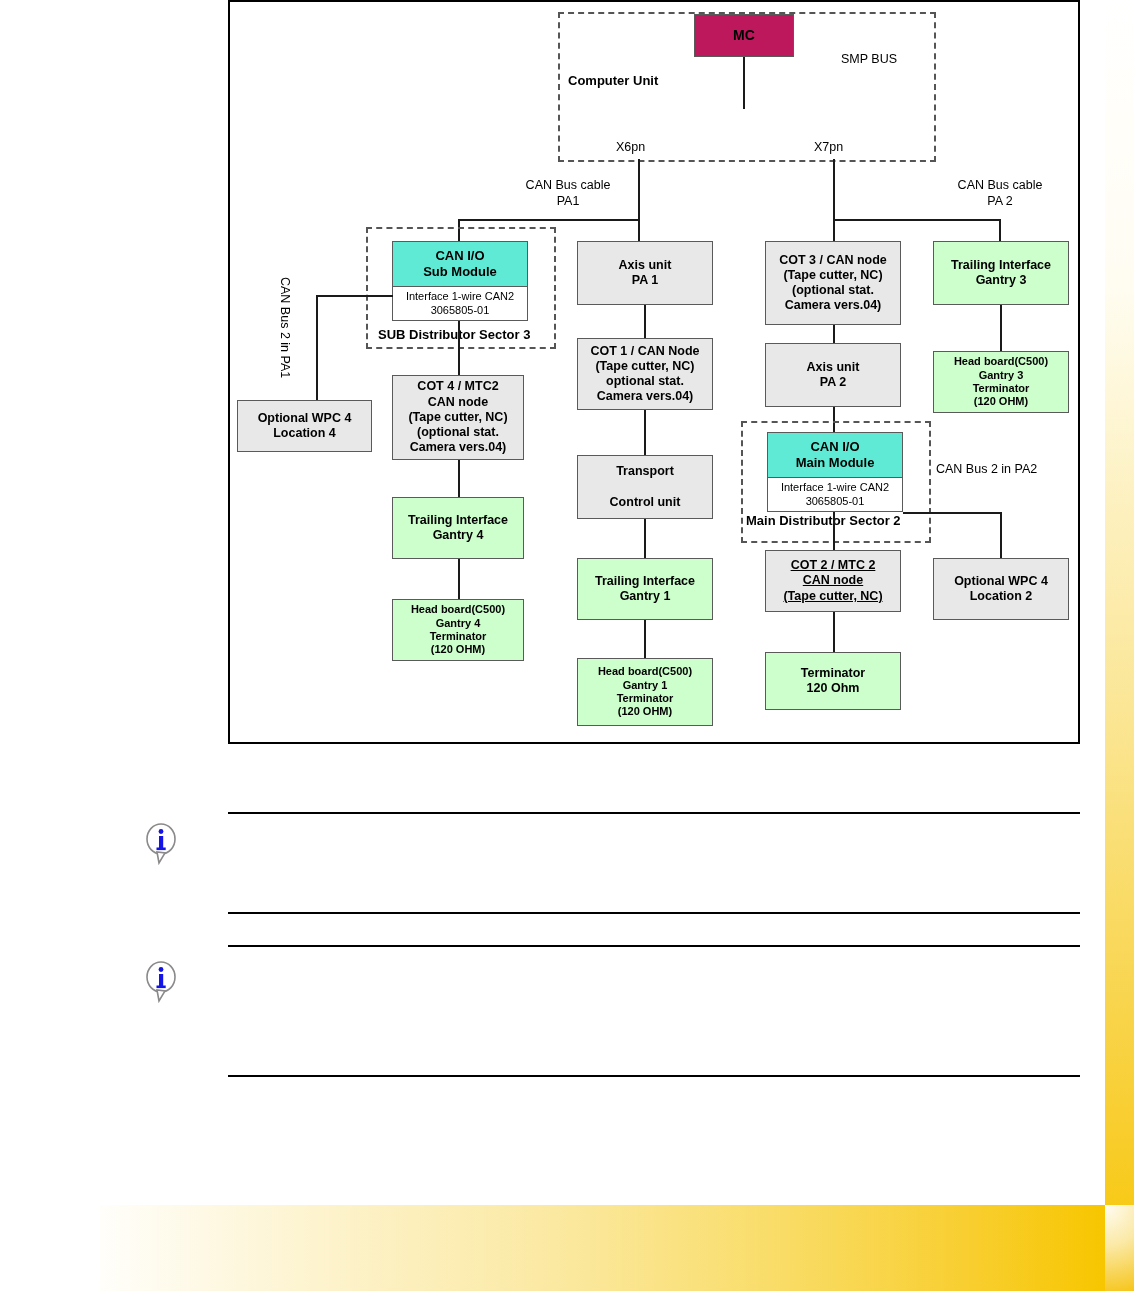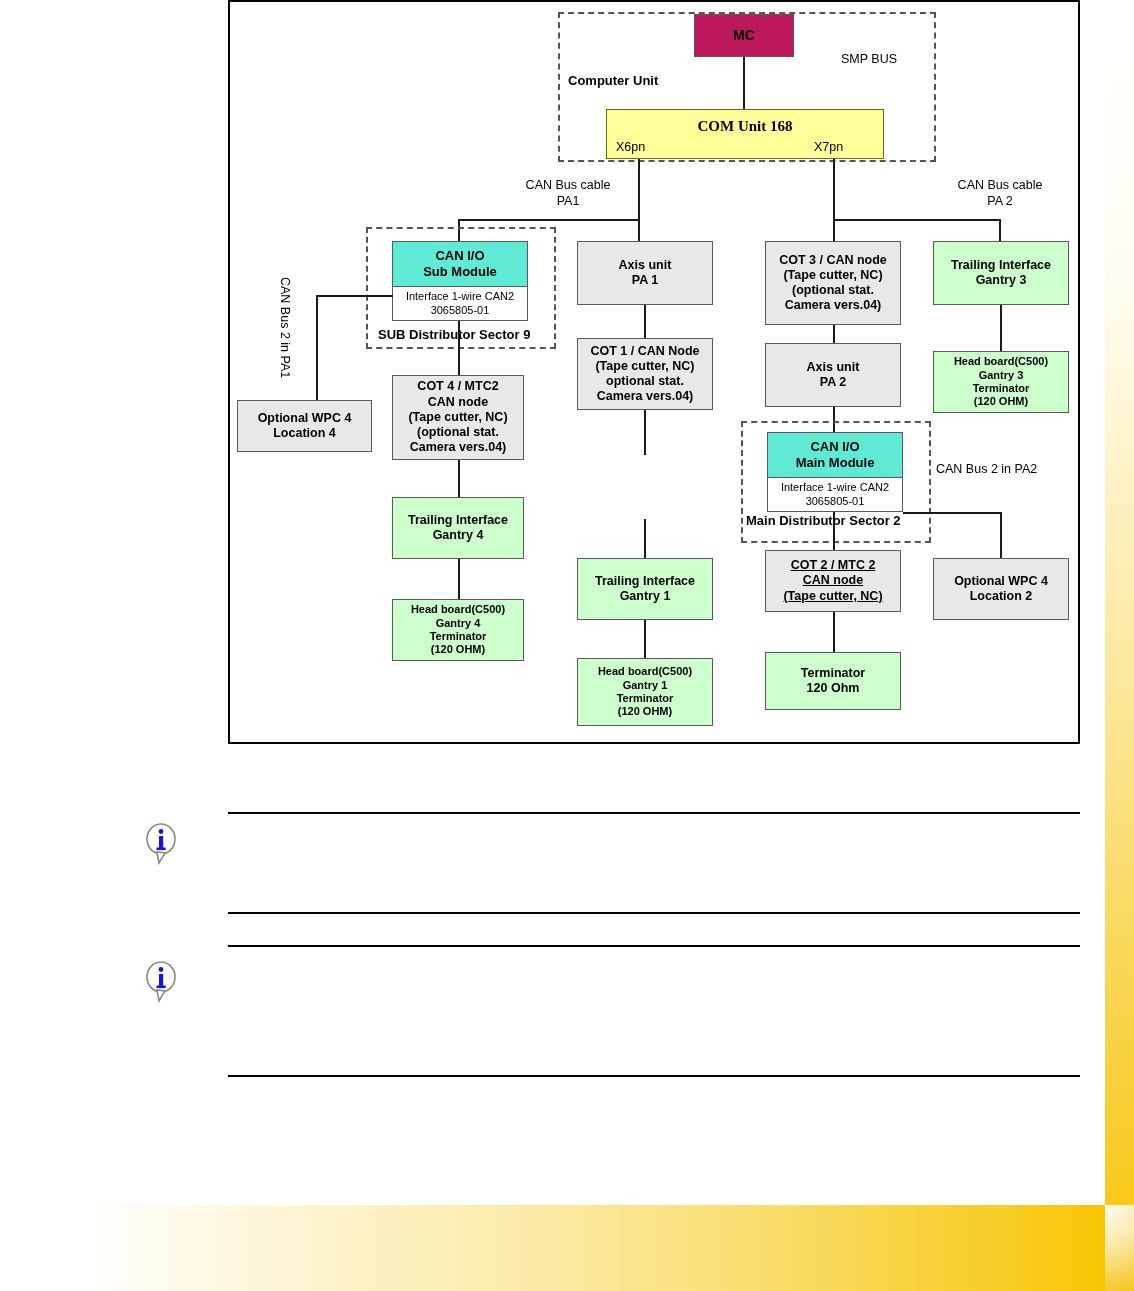--- a/index.html
+++ b/index.html
@@ -148,39 +148,37 @@
 
       <div class="dashgroup" style="left:328px; top:10px; width:378px; height:150px;"></div>
       <div class="lbl bold" style="left:338px; top:71px;">Computer Unit</div>
 
       <div class="node white" style="left:464px; top:12px; width:100px; height:43px; font-size:14px;">MC</div>
 
       <div class="lbl" style="left:570px; top:50px;margin-left:41px;">SMP BUS</div>
 
       <div class="ln v" style="left:513px; top:55px; height:52px;"></div>
 
-      <div class="node yellow" style="left:376px; top:107px; width:278px; height:50px;
-           font-family:'Liberation Serif',serif; font-size:15px; justify-content:flex-start; padding-top:7px;">COM Unit 168</div>
       <div class="lbl" style="left:386px; top:138px; font-size:12.5px;">X6pn</div>
       <div class="lbl" style="left:584px; top:138px; font-size:12.5px;">X7pn</div>
 
       <div class="ln v" style="left:408px; top:157px; height:82px;"></div>
       <div class="ln h" style="left:228px; top:217px; width:181px;"></div>
       <div class="ln v" style="left:228px; top:217px; height:22px;"></div>
       <div class="lbl center" style="left:268px; top:176px; width:140px;">CAN Bus cable
 PA1</div>
 
       <div class="ln v" style="left:603px; top:157px; height:82px;"></div>
       <div class="ln h" style="left:603px; top:217px; width:167px;"></div>
       <div class="ln v" style="left:769px; top:217px; height:22px;"></div>
       <div class="lbl center" style="left:700px; top:176px; width:140px;">CAN Bus cable
 PA 2</div>
 
       <div class="dashgroup" style="left:136px; top:225px; width:190px; height:122px;"></div>
-      <div class="lbl bold" style="left:148px; top:325px;">SUB Distributor Sector 9</div>
+      <div class="lbl bold" style="left:148px; top:325px;">SUB Distributor Sector 3</div>
 
       <div class="module" style="left:162px; top:239px; width:136px;">
         <div class="head">CAN I/O
 Sub Module</div>
         <div class="strip">Interface 1-wire CAN2
 3065805-01</div>
       </div>
 
       <div class="ln v" style="left:228px; top:319px; height:54px;"></div>
 
@@ -210,20 +208,23 @@
       <div class="node" style="left:347px; top:239px; width:136px; height:64px;">Axis unit
 PA 1</div>
       <div class="ln v" style="left:414px; top:303px; height:33px;"></div>
 
       <div class="node" style="left:347px; top:336px; width:136px; height:72px;">COT 1 / CAN Node
 (Tape cutter, NC)
 optional stat.
 Camera vers.04)</div>
       <div class="ln v" style="left:414px; top:408px; height:45px;"></div>
 
+      <div class="node" style="left:347px; top:453px; width:136px; height:64px;">Transport
+
+Control unit</div>
       <div class="ln v" style="left:414px; top:517px; height:39px;"></div>
 
       <div class="node green" style="left:347px; top:556px; width:136px; height:62px;">Trailing Interface
 Gantry  1</div>
       <div class="ln v" style="left:414px; top:618px; height:38px;"></div>
 
       <div class="node green small" style="left:347px; top:656px; width:136px; height:68px;">Head board(C500)
 Gantry  1
 Terminator
 (120 OHM)</div>

